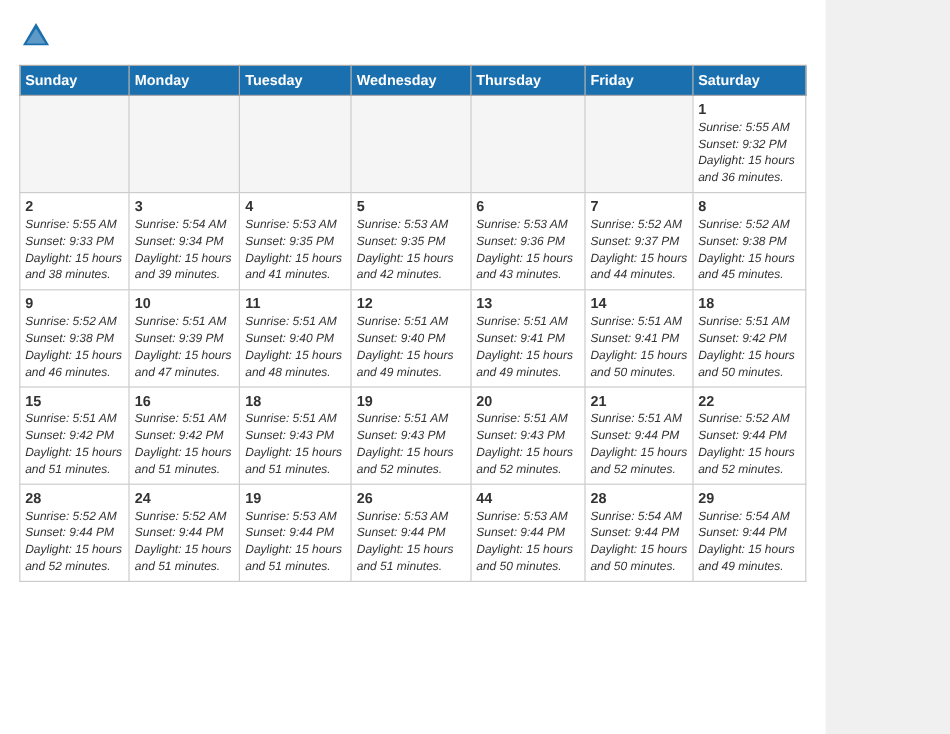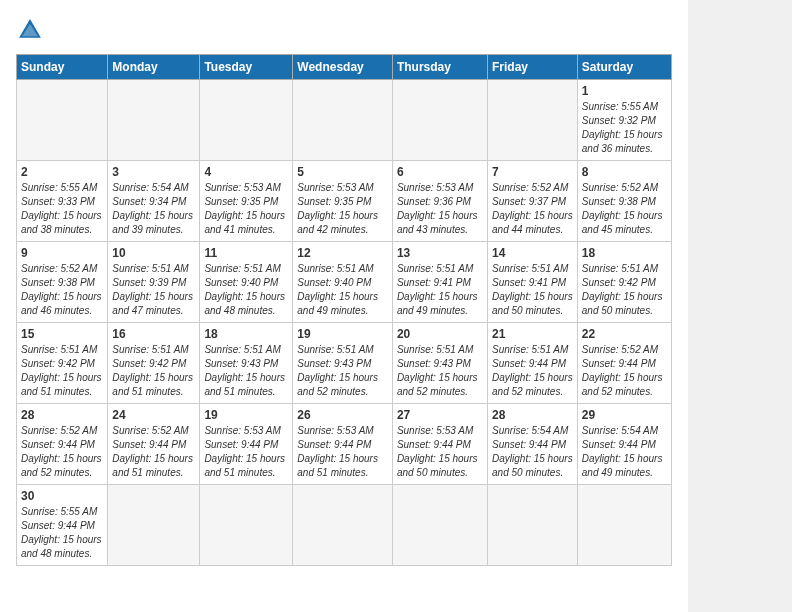--- a/index.html
+++ b/index.html
@@ -339,21 +339,21 @@
       </td>
           <td>
         <span class="day-number">26</span>
         <div class="day-info">
           Sunrise: 5:53 AM<br>
           Sunset: 9:44 PM<br>
           Daylight: 15 hours and 51 minutes.
         </div>
       </td>
           <td>
-        <span class="day-number">27</span>
+        <span class="day-number">44</span>
         <div class="day-info">
           Sunrise: 5:53 AM<br>
           Sunset: 9:44 PM<br>
           Daylight: 15 hours and 50 minutes.
         </div>
       </td>
           <td>
         <span class="day-number">28</span>
         <div class="day-info">
           Sunrise: 5:54 AM<br>
@@ -362,32 +362,16 @@
         </div>
       </td>
           <td>
         <span class="day-number">29</span>
         <div class="day-info">
           Sunrise: 5:54 AM<br>
           Sunset: 9:44 PM<br>
           Daylight: 15 hours and 49 minutes.
         </div>
       </td>
-        </tr>
-        <tr>
-          <td>
-        <span class="day-number">30</span>
-        <div class="day-info">
-          Sunrise: 5:55 AM<br>
-          Sunset: 9:44 PM<br>
-          Daylight: 15 hours and 48 minutes.
-        </div>
-      </td>
-          <td class="empty"></td>
-          <td class="empty"></td>
-          <td class="empty"></td>
-          <td class="empty"></td>
-          <td class="empty"></td>
-          <td class="empty"></td>
         </tr>
       </tbody>
   </table>
 </div>
 
 </body></html>

